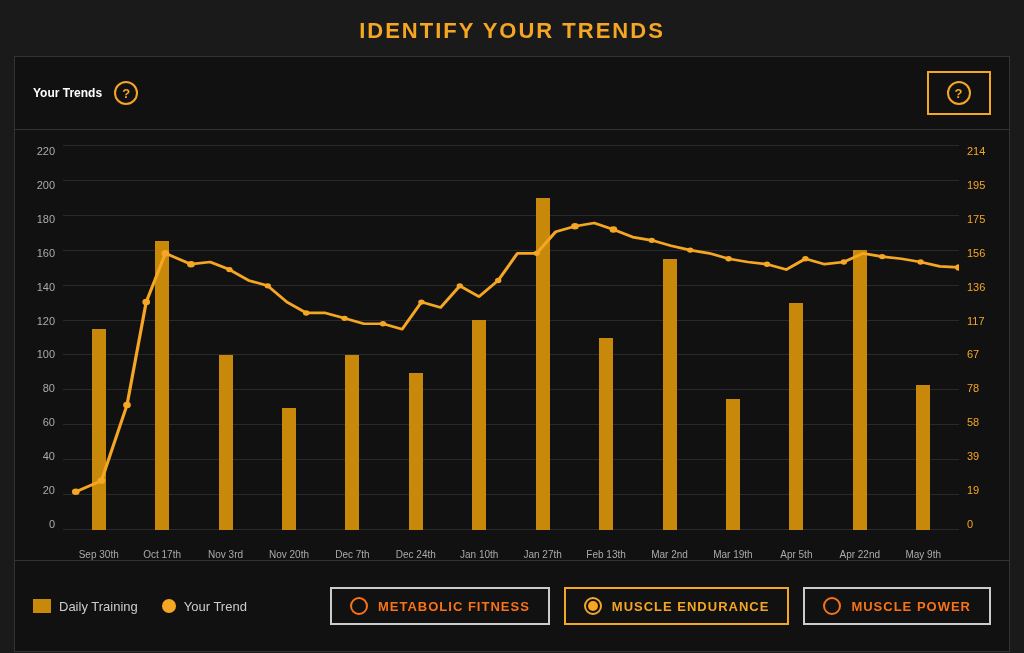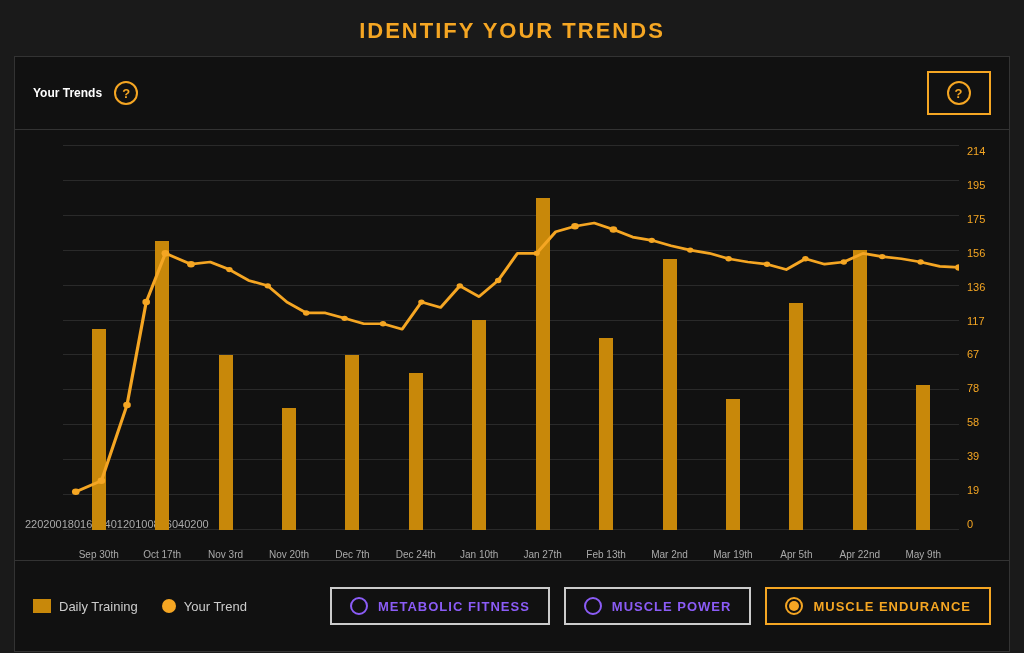--- a/index.html
+++ b/index.html
@@ -73,21 +73,21 @@
       position: relative;
       height: 430px;
     }
     .chart-wrapper {
       position: relative;
       height: 100%;
       display: flex;
     }
     .y-axis-left {
       display: flex;
-      flex-direction: row;
+      flex-direction: column;
       justify-content: space-between;
       align-items: flex-end;
       padding-right: 8px;
       padding-bottom: 30px;
       padding-top: 5px;
       font-size: 11px;
       color: #aaa;
       width: 38px;
       min-width: 38px;
     }
@@ -188,21 +188,21 @@
       gap: 14px;
       margin-left: auto;
     }
     .footer-btn {
       display: flex;
       align-items: center;
       gap: 10px;
       border: 2px solid #ccc;
       padding: 8px 18px;
       background: transparent;
-      color: #8b5cf6;
+      color: #f97316;
       font-weight: bold;
       font-size: 13px;
       letter-spacing: 1px;
       cursor: pointer;
     }
     .footer-btn.active {
       border-color: #f5a623;
       color: #f5a623;
     }
     .radio-circle {
@@ -397,24 +397,24 @@
       <div class="legend-item">
         <div class="legend-dot" style="background:#f5a623;"></div>
         <span>Your Trend</span>
       </div>
 
       <div class="footer-buttons">
         <button class="footer-btn">
           <div class="radio-circle"></div>
           <span>METABOLIC FITNESS</span>
         </button>
+        <button class="footer-btn active">
+          <div class="radio-circle filled"></div>
+          <span>MUSCLE ENDURANCE</span>
+        </button>
         <button class="footer-btn">
           <div class="radio-circle"></div>
           <span>MUSCLE POWER</span>
-        </button>
-        <button class="footer-btn active">
-          <div class="radio-circle filled"></div>
-          <span>MUSCLE ENDURANCE</span>
         </button>
       </div>
     </div>
   </div>
 </div>
 
 </body></html>

